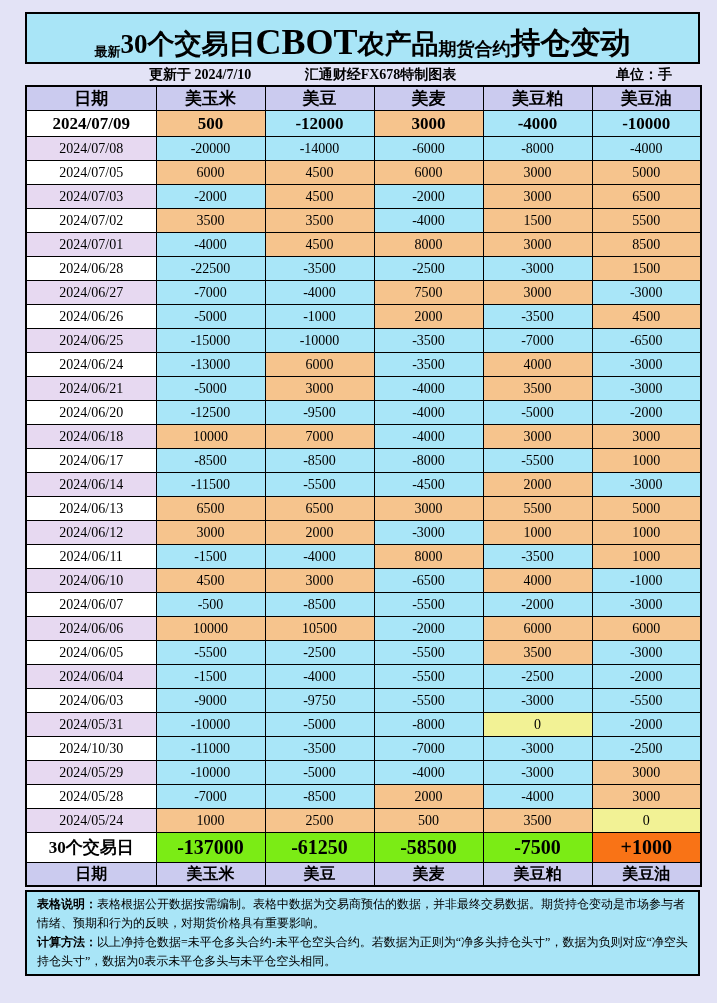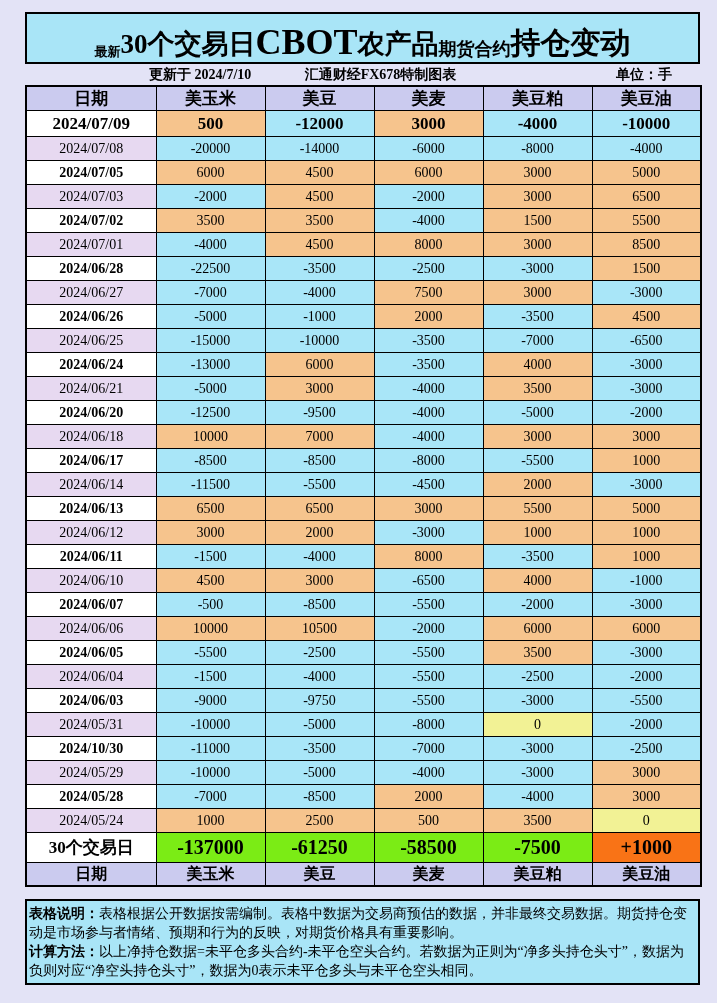--- a/index.html
+++ b/index.html
@@ -27,34 +27,34 @@
   .meta span{position:absolute;top:2px;margin-left:36px;}
   .meta-updated{left:88px;}
   .meta-source{left:0;right:0;text-align:center;}
   .meta-unit{right:28px;}
   
   table{border-collapse:collapse;width:675px;table-layout:fixed;border:2px solid #000;}
   th,td{border:1px solid #000;text-align:center;padding:0;overflow:hidden;white-space:nowrap;}
   thead th{height:22px;font-size:17px;font-weight:bold;background:#CBCBEF;}
   tbody td{height:23px;font-size:14px;}
   tr.row-first td{height:25px;font-size:17px;font-weight:bold;}
-  .date-w{background:#FFFFFF;font-weight:bold;}
+  .date-w{background:#FFFFFF;}
   .date-l{background:#E7D9F1;}
   .pos{background:#F6C48D;}
   .neg{background:#A9E6F8;}
   .zero{background:#F2F295;}
   tr.summary-row td{height:29px;font-size:20px;font-weight:bold;}
   .sum-label{background:#FFFFFF;font-size:17px !important;}
   .sum-neg{background:#7BEC15;}
   .sum-pos{background:#f97316;}
   tfoot th{height:22px;font-size:16px;font-weight:bold;background:#CBCBEF;}
   
   .notes{
-    margin-top:12px;border:2px solid #000;background:#A9E5F7;
-    padding:3px 2px;font-size:14px;line-height:19px;box-sizing:border-box;
+    margin-top:3px;border:2px solid #000;background:#A9E5F7;
+    padding:3px 10px;font-size:12px;line-height:19px;box-sizing:border-box;
     width:675px;
   }
   .notes b{font-weight:bold;}
 </style>
 </head>
 <body>
 
 <div class="container">
 
   <div class="title-box">

